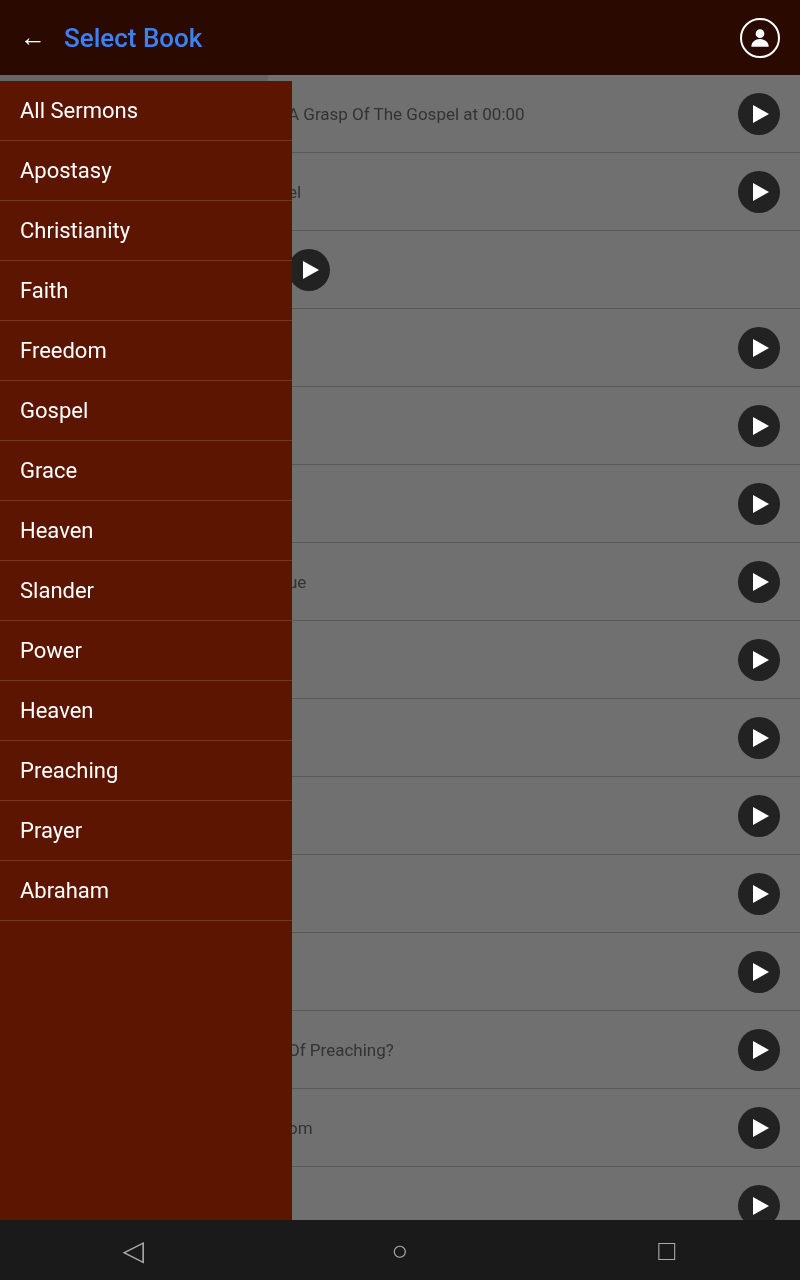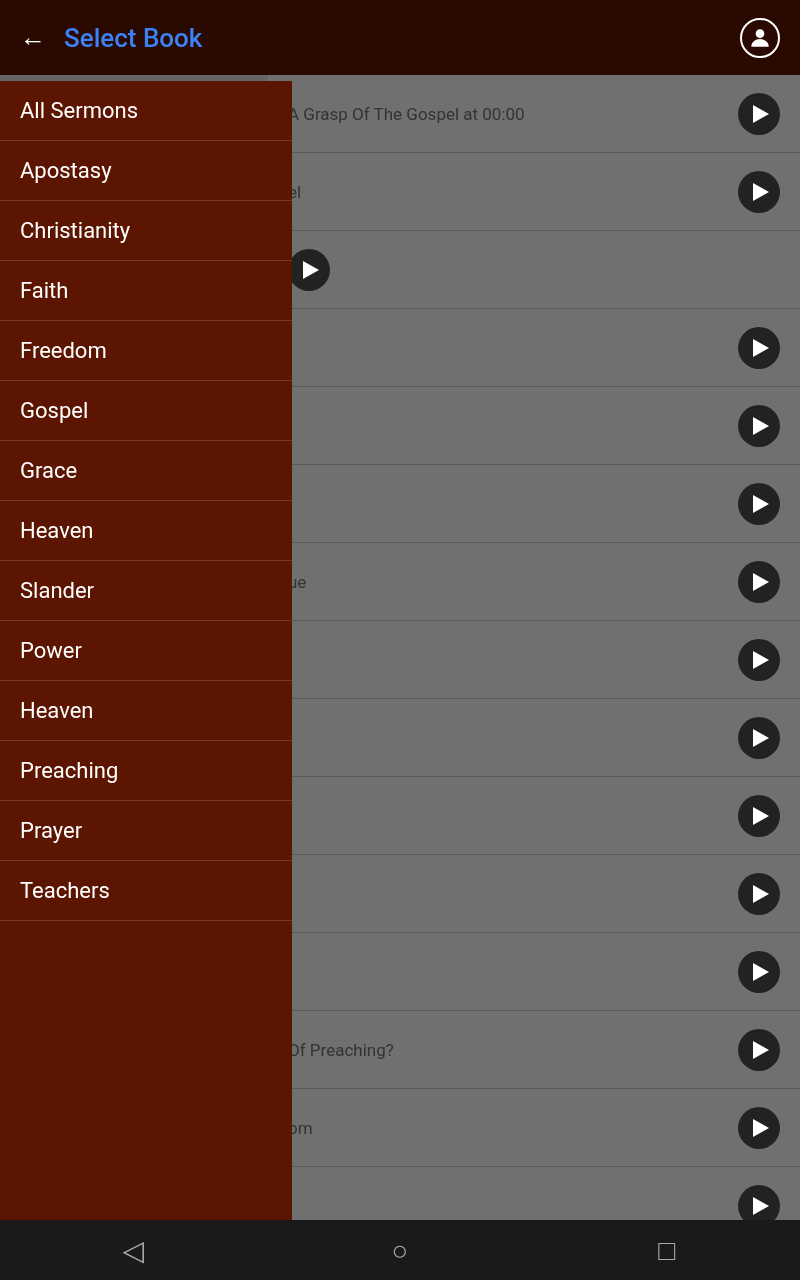--- a/index.html
+++ b/index.html
@@ -193,21 +193,21 @@
     <div class="drawer-item">Faith</div>
     <div class="drawer-item">Freedom</div>
     <div class="drawer-item">Gospel</div>
     <div class="drawer-item">Grace</div>
     <div class="drawer-item">Heaven</div>
     <div class="drawer-item">Slander</div>
     <div class="drawer-item">Power</div>
     <div class="drawer-item">Heaven</div>
     <div class="drawer-item">Preaching</div>
     <div class="drawer-item">Prayer</div>
-    <div class="drawer-item">Teachers</div>
+    <div class="drawer-item">Abraham</div>
   </div>
 
 <div id="main-content">
 <div class="sermon-item">
       <span class="sermon-title">A Grasp Of The Gospel at 00:00</span>
       <div class="play-btn"></div>
     </div>
     <div class="sermon-item">
       <span class="sermon-title">el</span>
       <div class="play-btn"></div>

